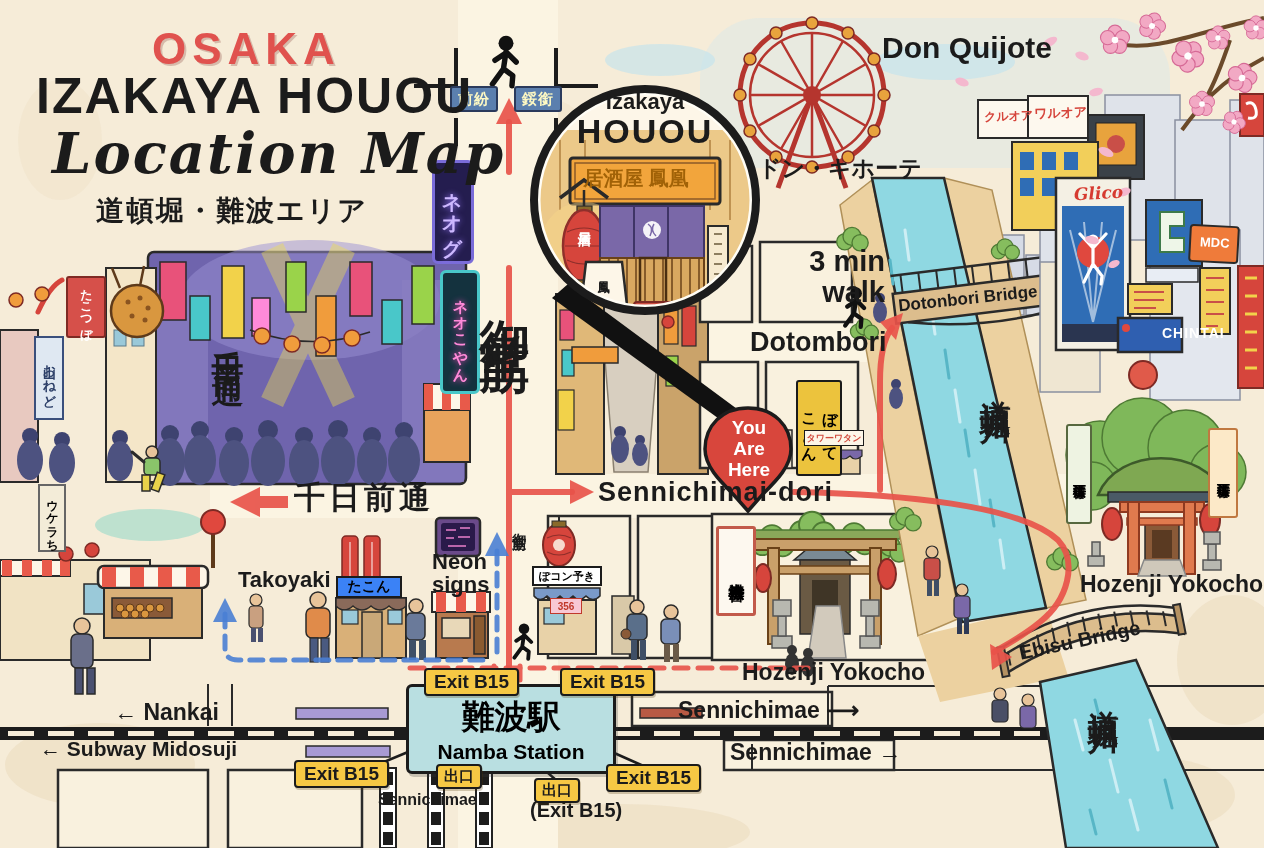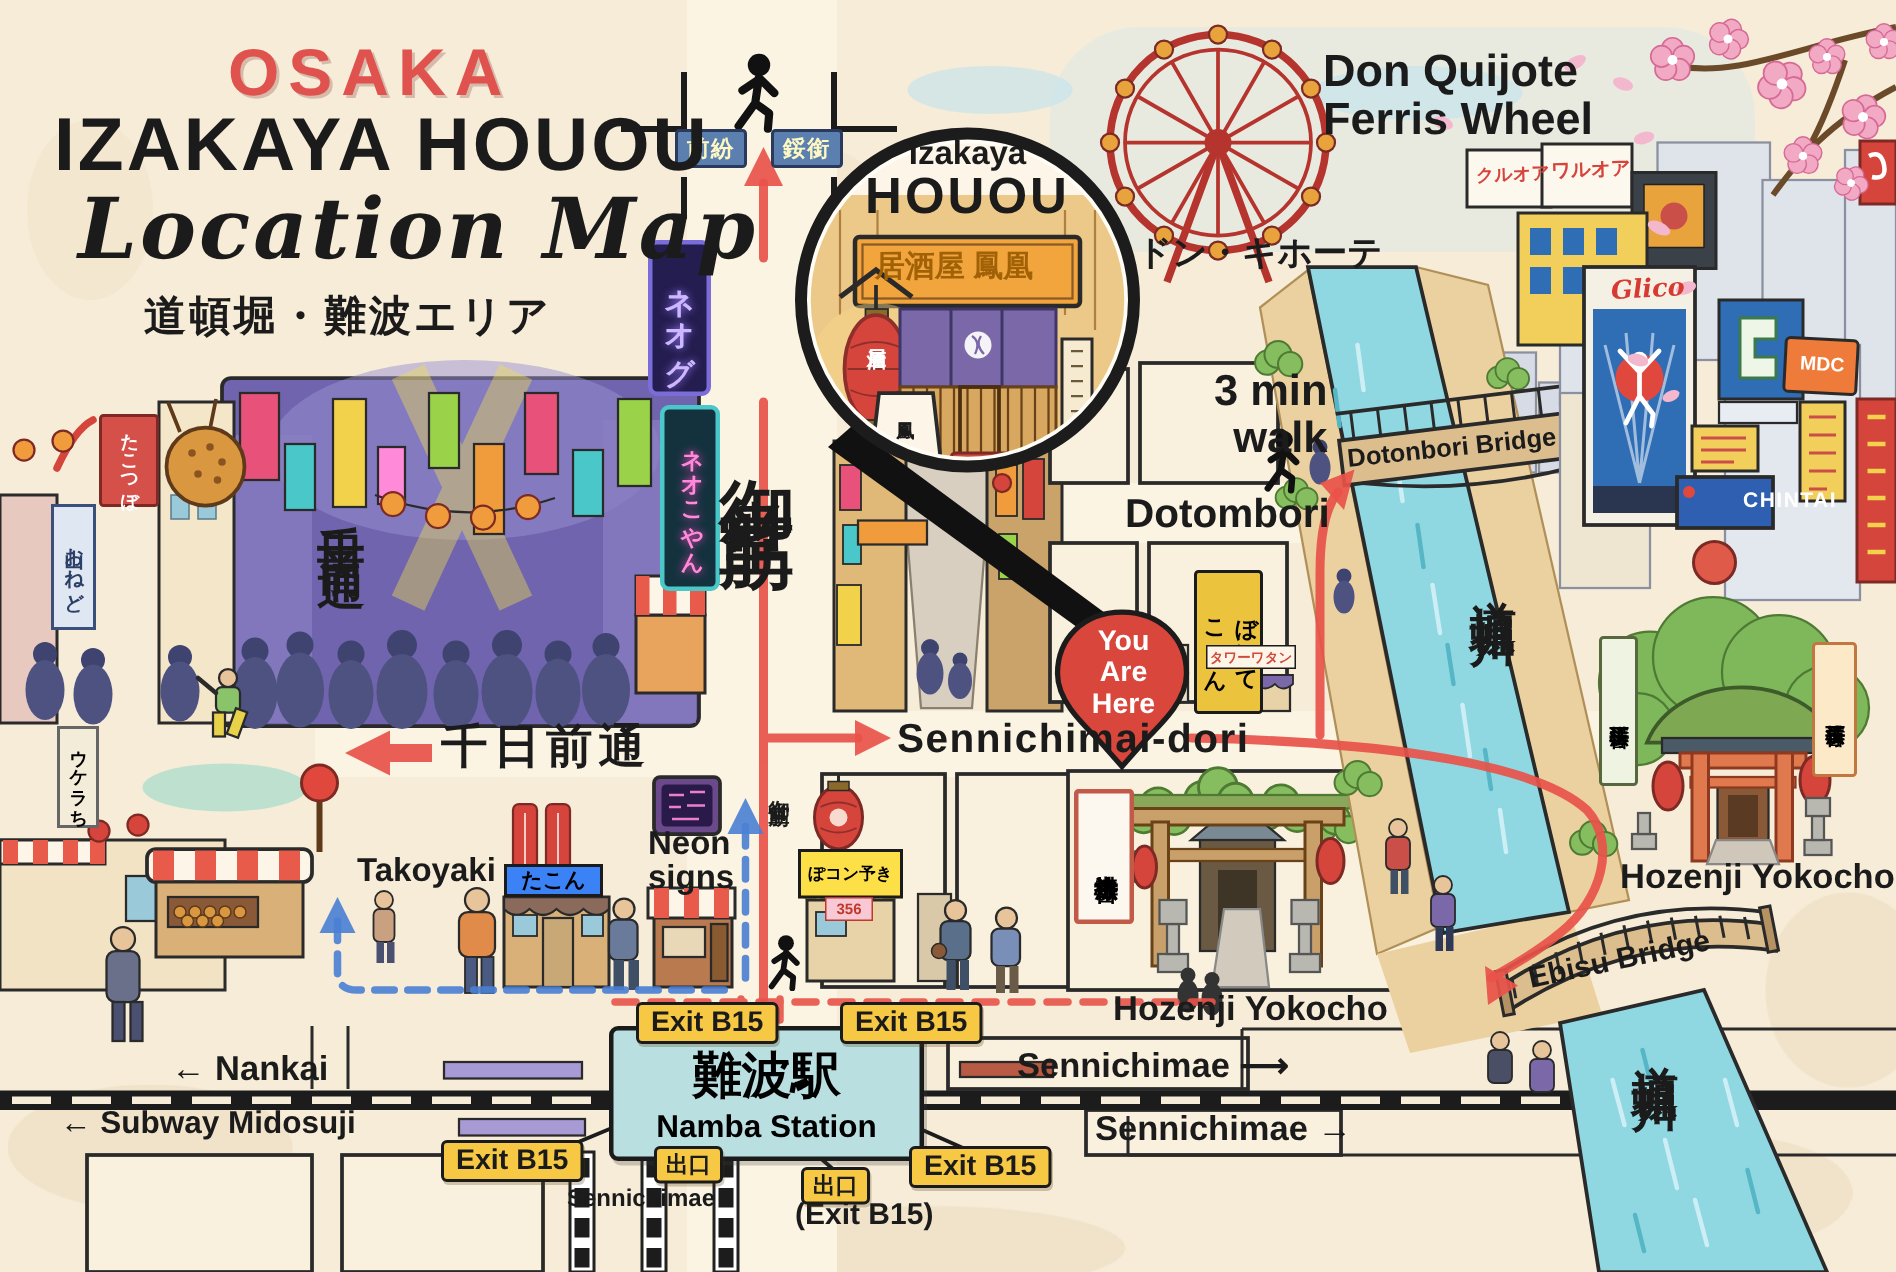--- a/index.html
+++ b/index.html
@@ -762,21 +762,20 @@
 <div class="lbl ctr" style="left:560px;top:90px;width:170px;">
   <span style="display:block;font-size:22px;">Izakaya</span>
   <span style="display:block;font-size:34px;letter-spacing:2px;">HOUOU</span>
 </div>
 <div class="lbl ctr" style="left:572px;top:168px;width:128px;font-size:20px;color:#a16207;">居酒屋 鳳凰</div>
 <div class="lbl v" style="left:577px;top:222px;font-size:13px;color:#fff;">居酒屋</div>
 <div class="lbl v" style="left:597px;top:272px;font-size:12px;">鳳凰</div>
 
 <div class="lbl" style="left:882px;top:32px;font-size:30px;">
   <span style="display:block;">Don Quijote</span>
-  <span style="display:block;">Ferris Wheel</span>
 </div>
 <div class="lbl" style="left:758px;top:156px;font-size:23px;">ドン・キホーテ</div>
 
 <div class="lbl" style="left:770px;top:246px;font-size:29px;text-align:right;width:115px;">
   <span style="display:block;">3 min</span>
   <span style="display:block;">walk</span>
 </div>
 <div class="lbl" style="left:750px;top:328px;font-size:27px;">Dotombori</div>
 
 <div class="lbl ctr" style="left:710px;top:418px;width:78px;font-size:19px;color:#fff;line-height:1.1;">
@@ -809,21 +808,21 @@
 <div class="lbl" style="left:294px;top:482px;font-size:31px;letter-spacing:4px;">千日前通</div>
 
 <div class="lbl" style="left:238px;top:568px;font-size:22px;">Takoyaki</div>
 <div class="lbl" style="left:432px;top:550px;font-size:22px;">
   <span style="display:block;">Neon</span>
   <span style="display:block;">signs</span>
 </div>
 <div class="signbox" style="left:336px;top:576px;width:66px;height:22px;background:#3b82f6;border:2px solid #1b1b1b;">
   <span style="font-size:14px;">たこん</span>
 </div>
-<div class="signbox" style="left:532px;top:566px;width:70px;height:33px;background:#fde047;border:2px solid #1b1b1b;">
+<div class="signbox" style="left:532px;top:566px;width:70px;height:20px;background:#ffffff;border:2px solid #1b1b1b;">
   <span style="font-size:11px;">ぽコン予き</span>
 </div>
 <div class="signbox" style="left:550px;top:598px;width:32px;height:16px;background:#f8c8d4;border:1.5px solid #c0392b;">
   <span style="font-size:10px;color:#c0392b;">356</span>
 </div>
 <div class="signbox" style="left:796px;top:380px;width:46px;height:96px;background:#ecc33d;border:2.5px solid #1b1b1b;border-radius:3px;flex-direction:row-reverse;gap:2px;">
   <span class="v" style="font-size:15px;">ぼンて</span>
   <span class="v" style="font-size:15px;">こどん</span>
 </div>
 <div class="signbox" style="left:804px;top:430px;width:60px;height:16px;background:#fdf6e8;border:1.5px solid #1b1b1b;">

